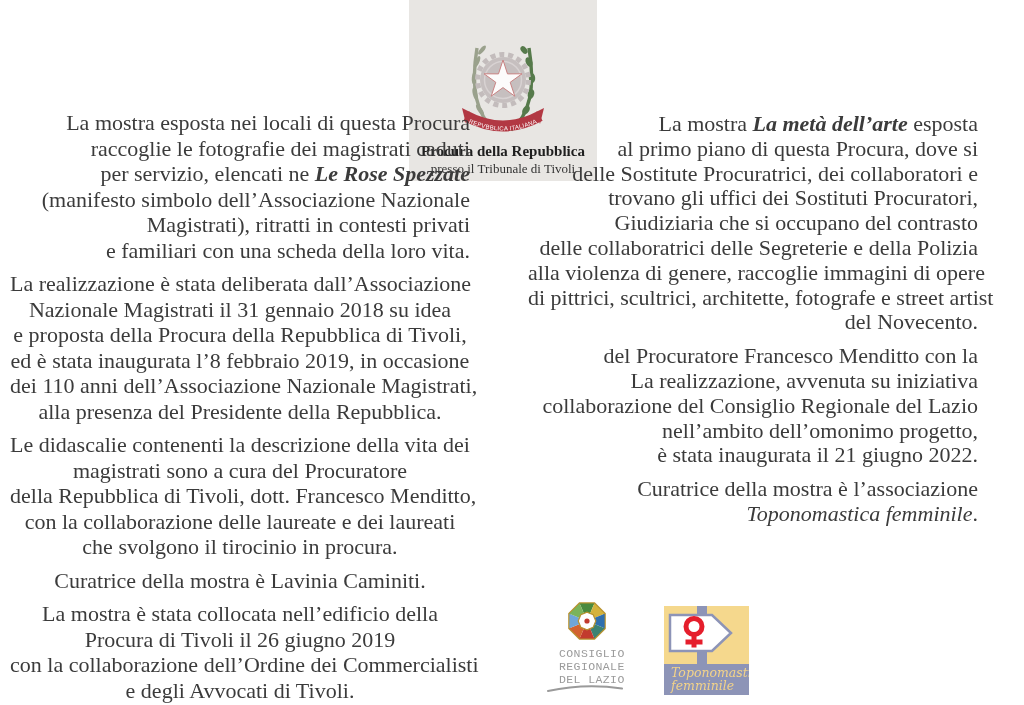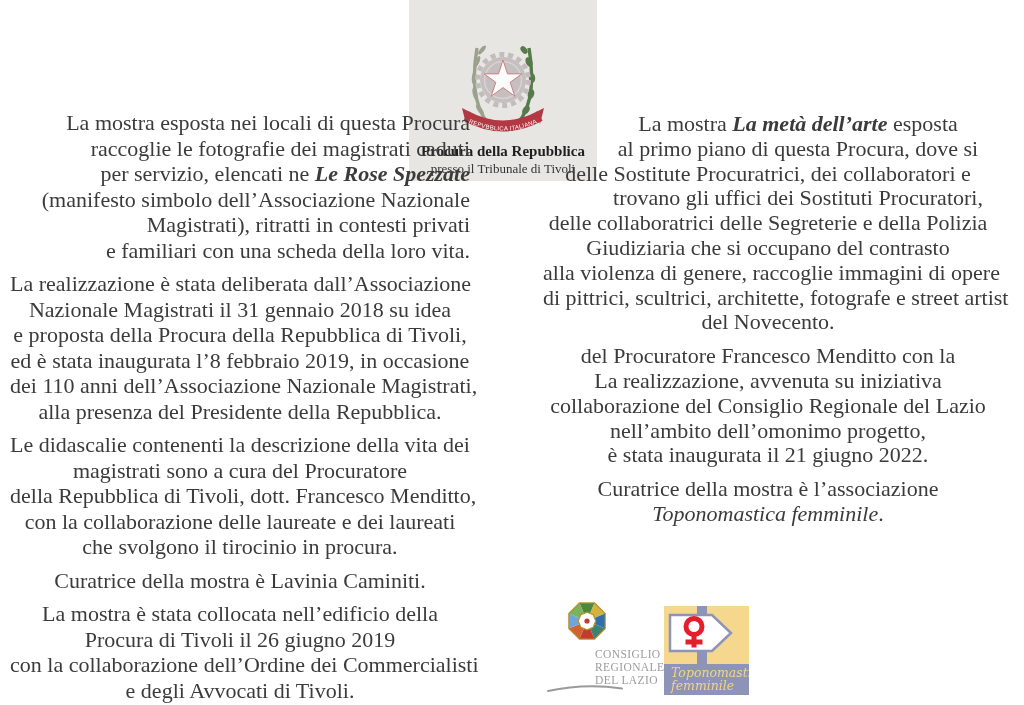--- a/index.html
+++ b/index.html
@@ -23,33 +23,33 @@
     font-weight:bold; font-size:15px; line-height:18px; color:#1f1f1f; margin-top:4px;
   }
   .org-sub { font-size:13px; line-height:17px; color:#333; }
 
   
   .col { position:absolute; font-size:22px; }
   .col .ln { display:block; white-space:nowrap; }
   .col .par { margin:0; }
   .left-col { left:10px; top:110px; width:460px; text-align:right; line-height:25.5px; }
   .left-col .par + .par { margin-top:8px;text-align:center; }
-  .right-col { left:543px; top:112px; width:450px; text-align:center; line-height:24.8px; }
+  .right-col { left:528px; top:112px; width:450px; text-align:right; line-height:24.8px; }
   .right-col .par + .par { margin-top:9px; }
   .right-col .indent { margin-left:60px; }
   .t { font-weight:bold; font-style:italic; }
   .it { font-style:italic; }
 
   
   .lazio-logo { position:absolute; left:546px; top:601px; width:80px; height:92px; }
   .lazio-logo .octagon { position:absolute; left:21px; top:0; }
   .lazio-wordmark {
     position:absolute; left:13px; top:47px;
-    font-family:Liberation Serif, serif;
-    font-size:11.5px; line-height:12.8px; letter-spacing:0.4px; color:#9b9b9b;margin-left:36px;
+    font-family:Liberation Mono, monospace;
+    font-size:11.5px; line-height:12.8px; letter-spacing:0.4px; color:#9b9b9b;
   }
   .lazio-swoosh { position:absolute; left:0; top:81px; }
 
   .topo-logo { position:absolute; left:664px; top:606px; width:85px; height:89px; }
 </style>
 </head>
 <body>
 
 <main class="page">
 
@@ -130,22 +130,22 @@
       <span class="ln">e degli Avvocati di Tivoli.</span>
     </p>
   </section>
 
   <section class="col right-col">
     <p class="par">
       <span class="ln indent"><span>La mostra </span><span class="t">La metà dell’arte</span><span> esposta</span></span>
       <span class="ln indent">al primo piano di questa Procura, dove si</span>
       <span class="ln">delle Sostitute Procuratrici, dei collaboratori e</span>
       <span class="ln indent">trovano gli uffici dei Sostituti Procuratori,</span>
+      <span class="ln">Giudiziaria che si occupano del contrasto</span>
       <span class="ln">delle collaboratrici delle Segreterie e della Polizia</span>
-      <span class="ln">Giudiziaria che si occupano del contrasto</span>
       <span class="ln">alla violenza di genere, raccoglie immagini di opere</span>
       <span class="ln">di pittrici, scultrici, architette, fotografe e street artist</span>
       <span class="ln">del Novecento.</span>
     </p>
     <p class="par">
       <span class="ln">del Procuratore Francesco Menditto con la</span>
       <span class="ln">La realizzazione, avvenuta su iniziativa</span>
       <span class="ln">collaborazione del Consiglio Regionale del Lazio</span>
       <span class="ln">nell’ambito dell’omonimo progetto,</span>
       <span class="ln">è stata inaugurata il 21 giugno 2022.</span>

